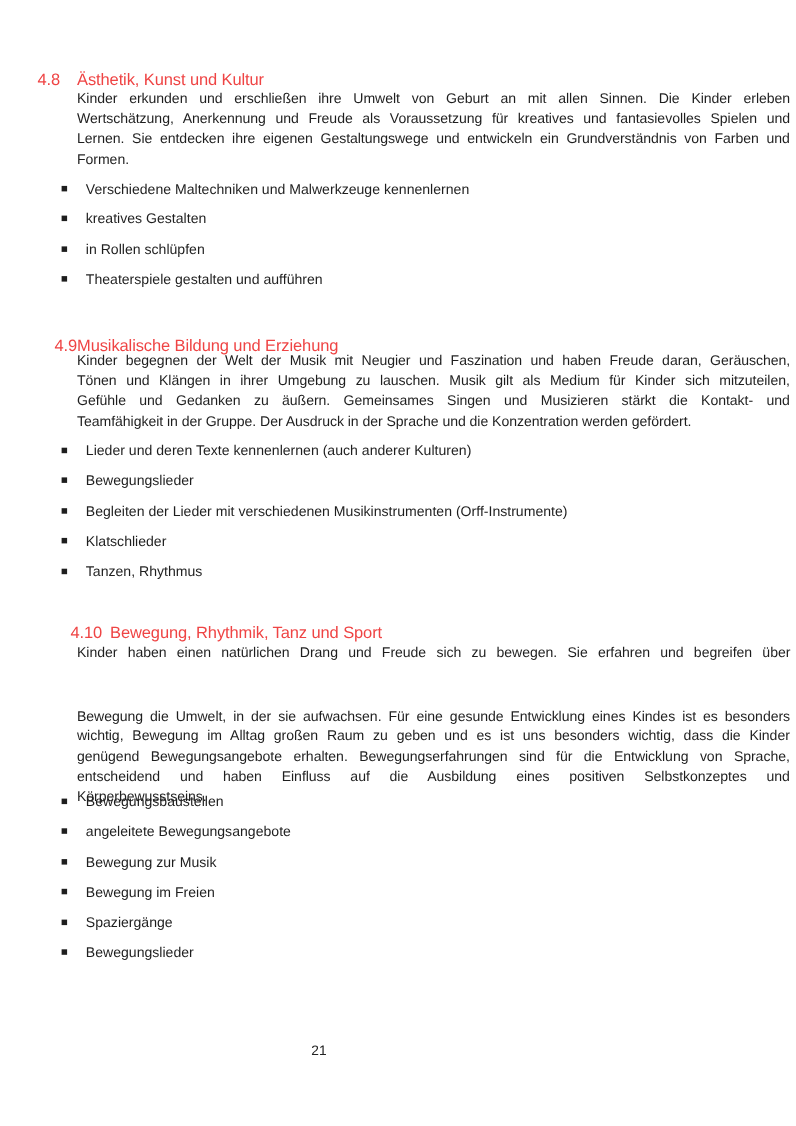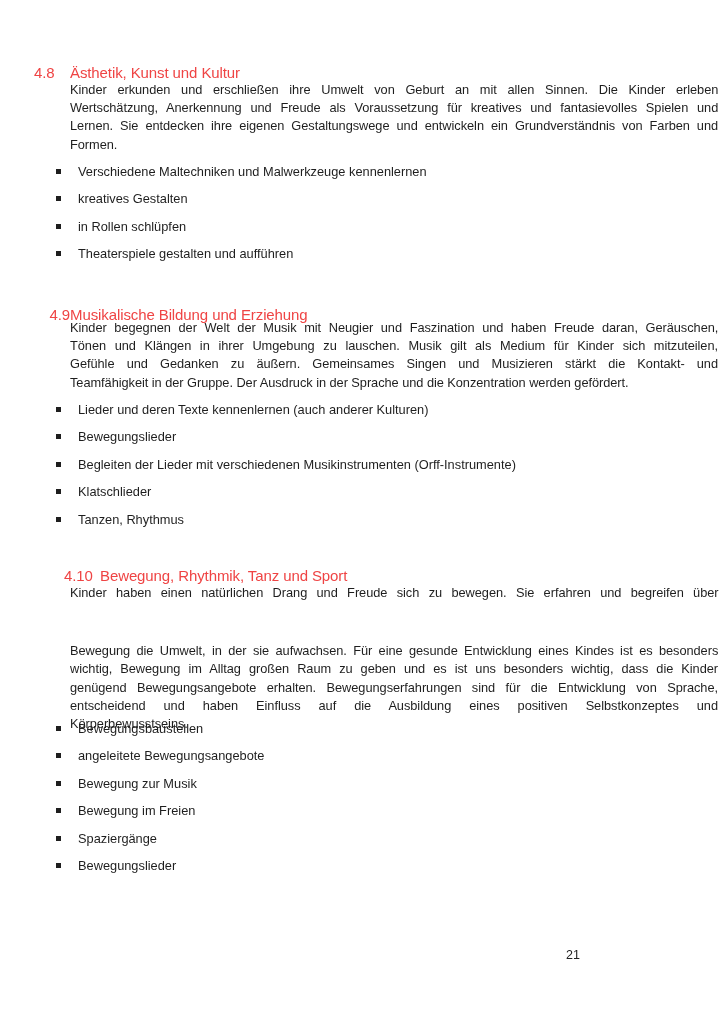--- a/index.html
+++ b/index.html
@@ -86,21 +86,21 @@
       position: absolute;
       left: 78px;
       top: 0;
       line-height: 18px;
     }
     .page-number {
       position: absolute;
       left: 0;
       width: 580px;
       top: 948px;
-      text-align: right;
+      text-align: center;
       font-size: 12.5px;
       color: #222;
     }
   </style>
 </head>
 <body>
 
 <div class="page">
 
   <div class="section">

